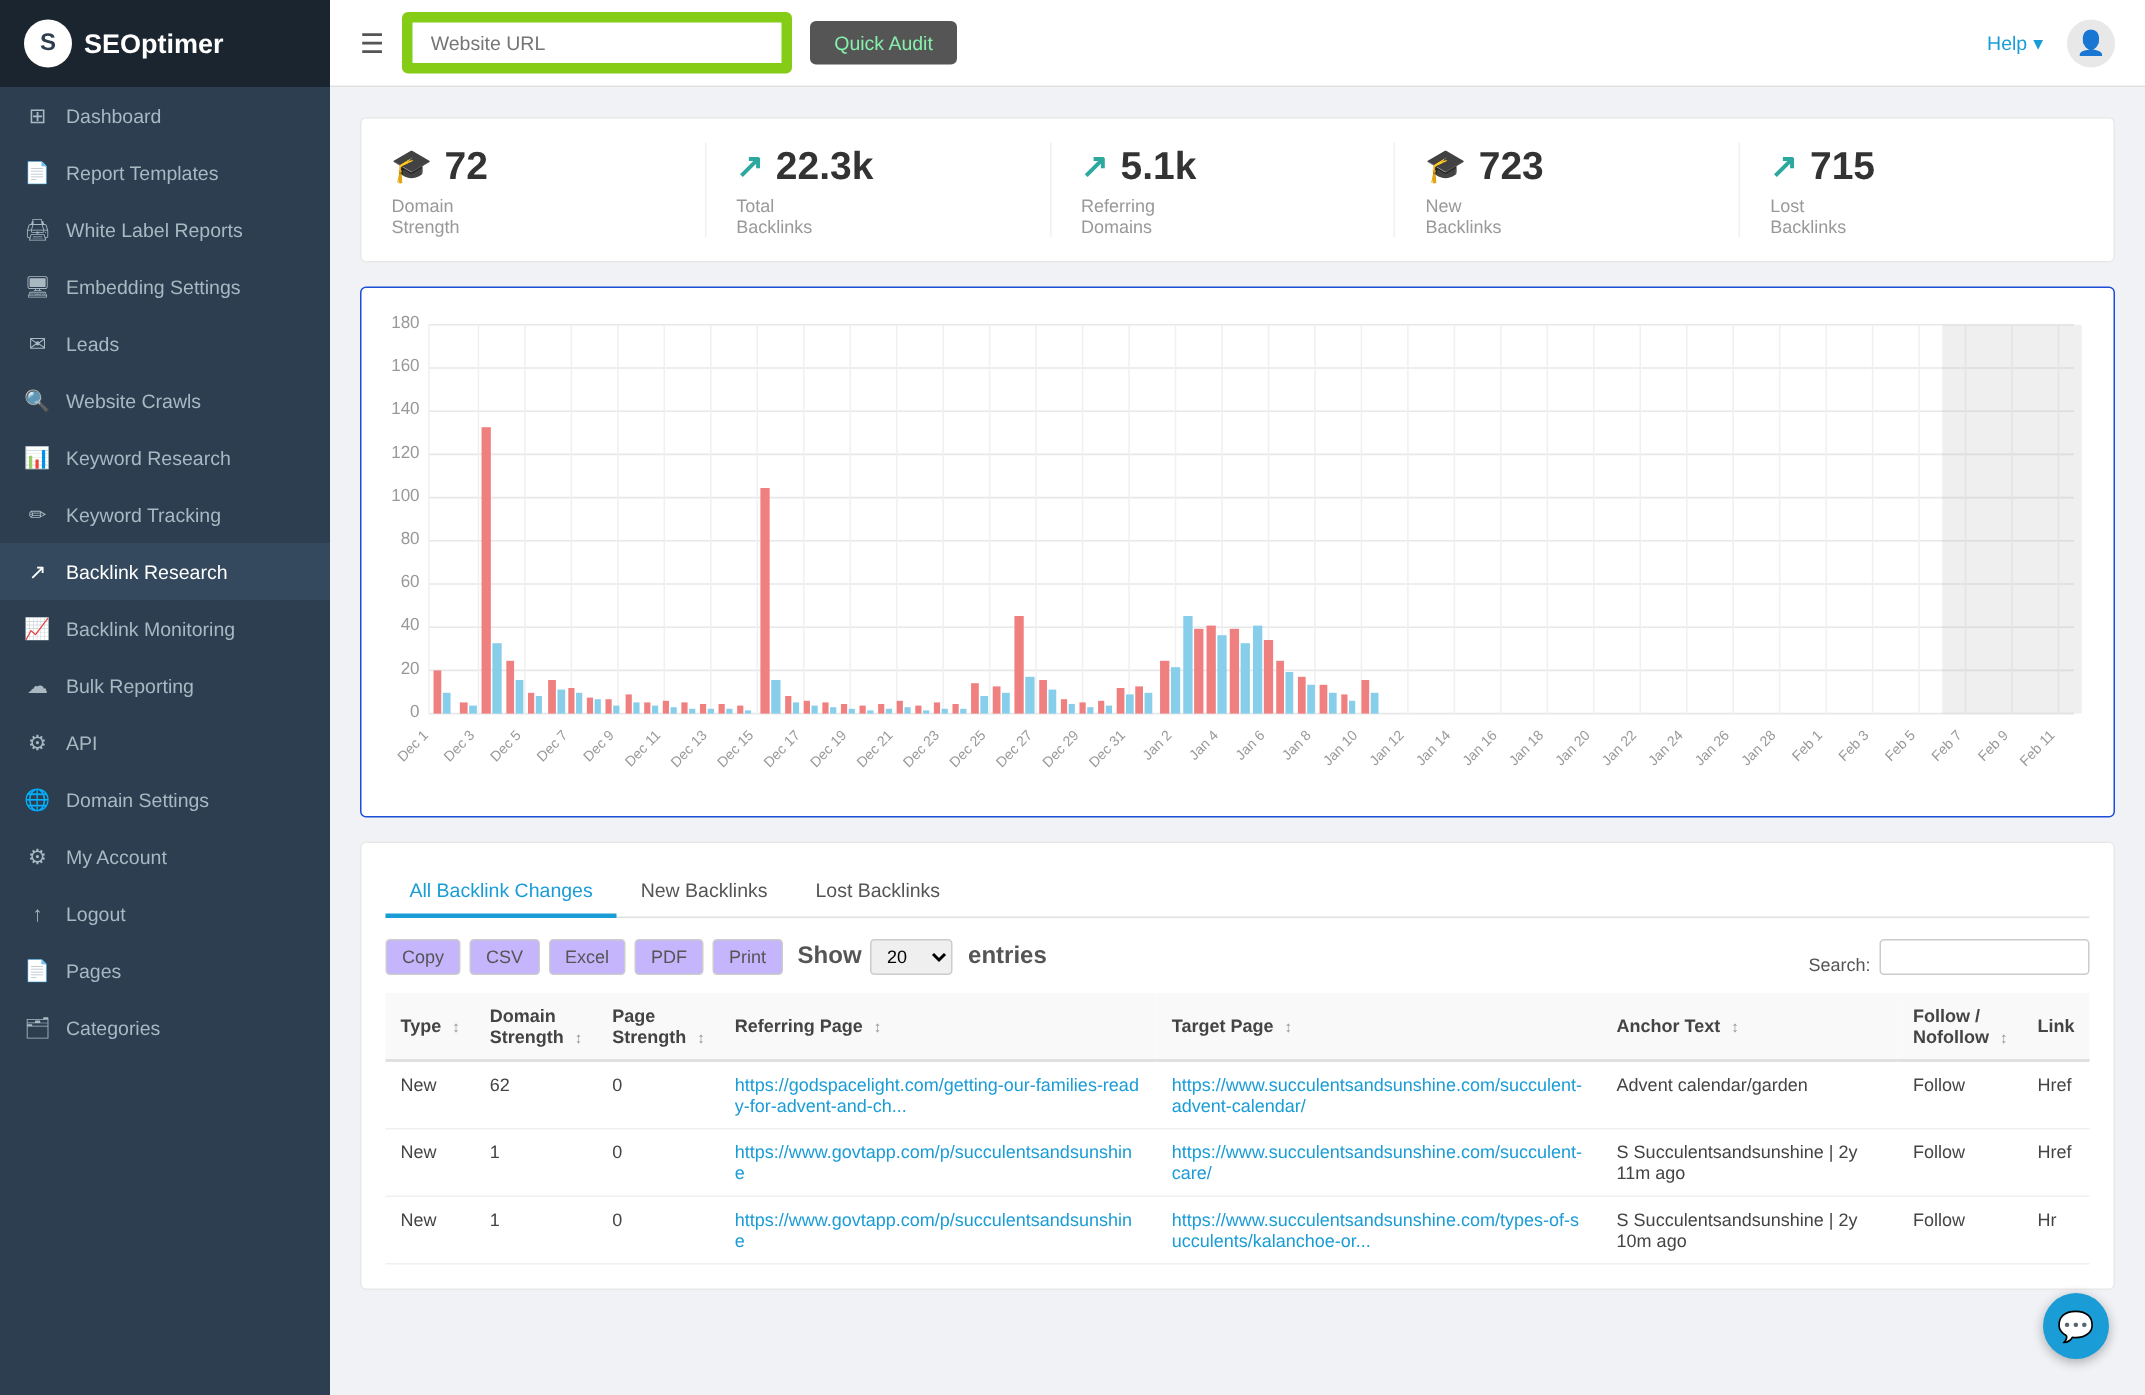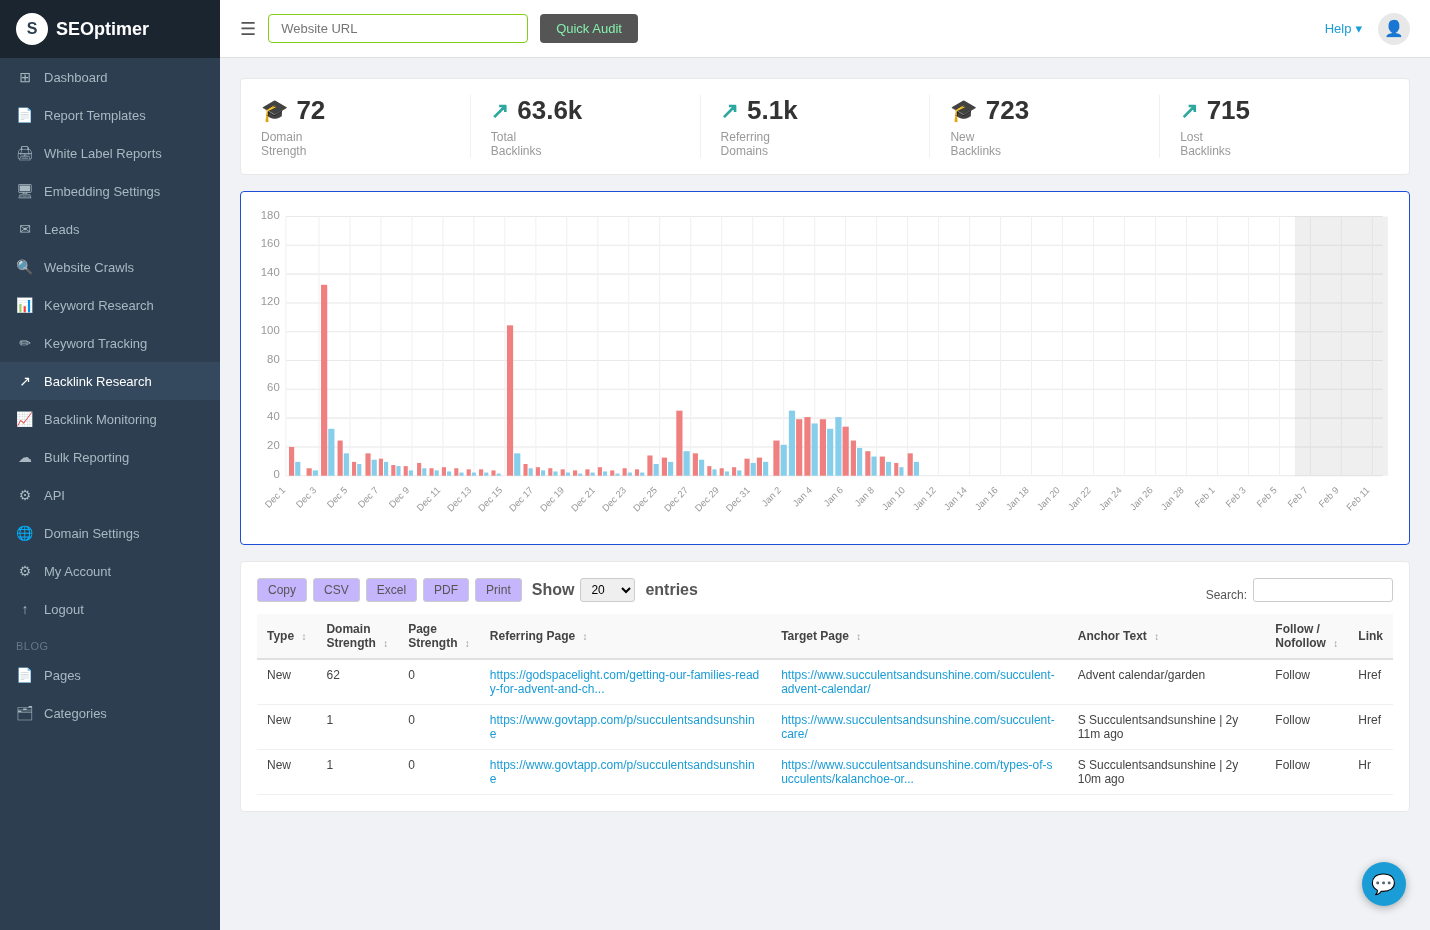--- a/index.html
+++ b/index.html
@@ -69,21 +69,21 @@
       background: white;
       border-bottom: 1px solid #e0e0e0;
       padding: 10px 20px;
       display: flex;
       align-items: center;
       gap: 12px;
       height: 58px;
     }
     #header .hamburger { font-size: 18px; cursor: pointer; color: #555; }
     #header input {
-      border: 1px solid #84cc16;
+      border: 7px solid #84cc16;
       border-radius: 4px;
       padding: 6px 12px;
       width: 260px;
       font-size: 13px;
       color: #999;
     }
     #header .quick-audit-btn {
       background: #555;
       color: #86efac;
       border: none;
@@ -347,21 +347,20 @@
     </div>
     <div class="sidebar-item">
       <span class="icon">⚙</span>
       <span>My Account</span>
     </div>
     <div class="sidebar-item">
       <span class="icon">↑</span>
       <span>Logout</span>
     </div>
 
-    <div class="sidebar-section-label">Blog</div>
     <div class="sidebar-item">
       <span class="icon">📄</span>
       <span>Pages</span>
     </div>
     <div class="sidebar-item">
       <span class="icon">🗂</span>
       <span>Categories</span>
     </div>
   </div>
 </nav>
@@ -387,21 +386,21 @@
       <div class="stat-item">
         <div class="stat-value">
           <span class="stat-icon">🎓</span>
           <span>72</span>
         </div>
         <div class="stat-label">Domain<br>Strength</div>
       </div>
       <div class="stat-item">
         <div class="stat-value">
           <span class="stat-icon" style="color:#2da89e;">↗</span>
-          <span>63.6k</span>
+          <span>22.3k</span>
         </div>
         <div class="stat-label">Total<br>Backlinks</div>
       </div>
       <div class="stat-item">
         <div class="stat-value">
           <span class="stat-icon" style="color:#2da89e;">↗</span>
           <span>5.1k</span>
         </div>
         <div class="stat-label">Referring<br>Domains</div>
       </div>
@@ -664,20 +663,25 @@
             <text x="988" y="0" transform="rotate(-45,988,0)" text-anchor="end">Feb 5</text>
             <text x="1018" y="0" transform="rotate(-45,1018,0)" text-anchor="end">Feb 7</text>
             <text x="1048" y="0" transform="rotate(-45,1048,0)" text-anchor="end">Feb 9</text>
             <text x="1078" y="0" transform="rotate(-45,1078,0)" text-anchor="end">Feb 11</text>
           </g>
         </svg>
       </div>
     </div>
 
     <div id="tabs-section">
+      <div class="tabs-header">
+        <div class="tab-btn active">All Backlink Changes</div>
+        <div class="tab-btn">New Backlinks</div>
+        <div class="tab-btn">Lost Backlinks</div>
+      </div>
 
       <div class="table-controls">
         <button class="ctrl-btn">Copy</button>
         <button class="ctrl-btn">CSV</button>
         <button class="ctrl-btn">Excel</button>
         <button class="ctrl-btn">PDF</button>
         <button class="ctrl-btn">Print</button>
         <span class="show-label">Show</span>
         <select class="entries-select">
           <option>20</option>

